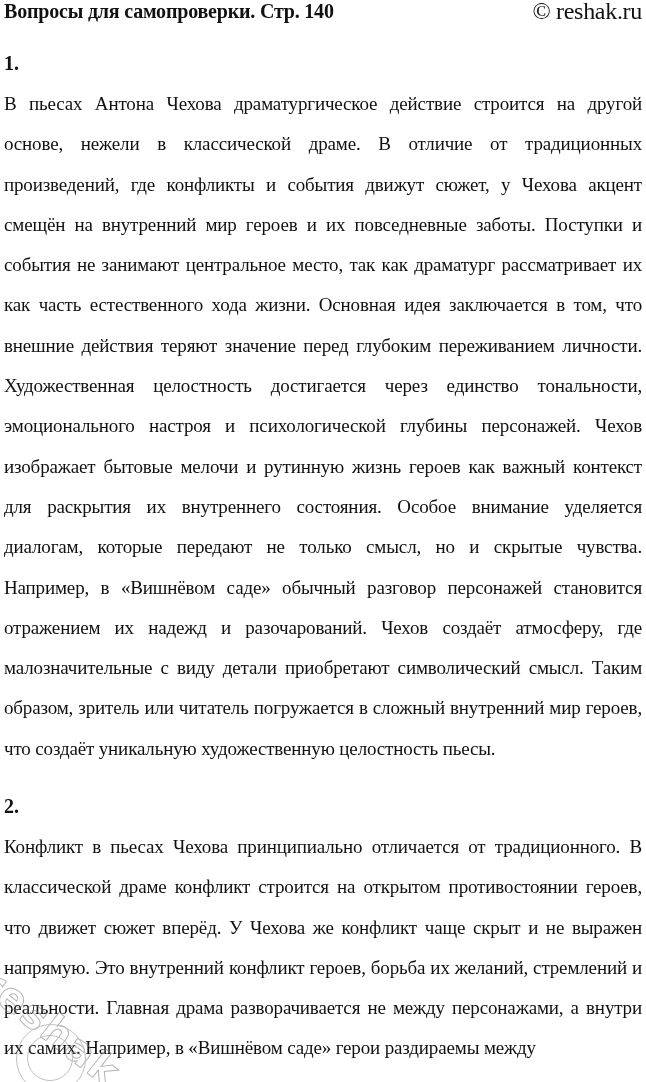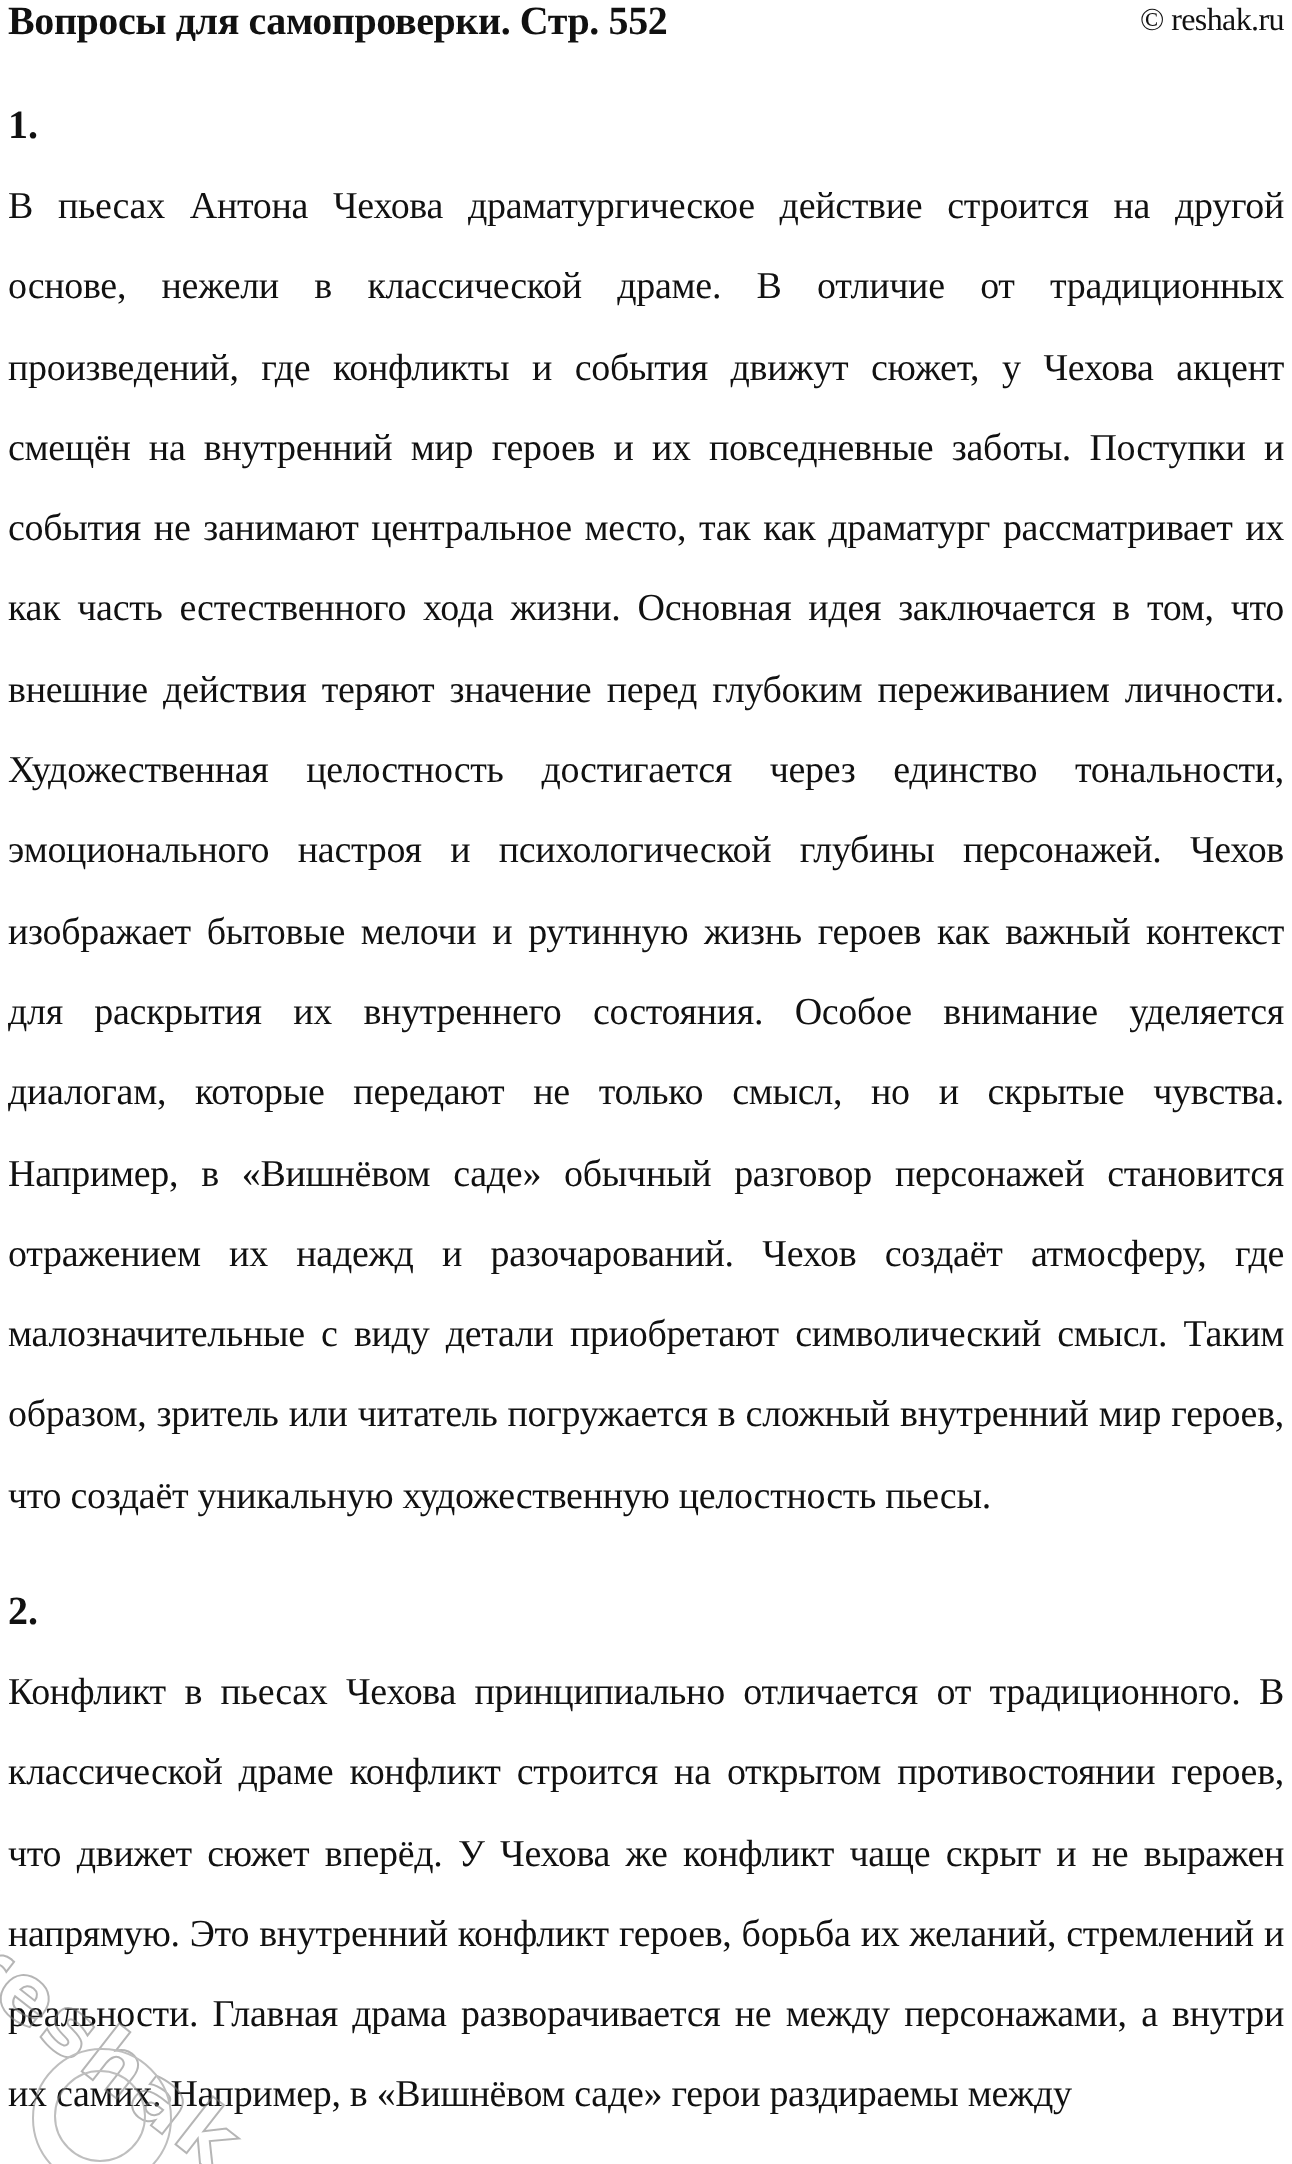--- a/index.html
+++ b/index.html
@@ -32,21 +32,21 @@
       justify-content: space-between;
       align-items: flex-start;
     }
     .header-title {
       font-weight: bold;
       font-size: 20px;
       line-height: 22px;
       letter-spacing: -0.2px;
     }
     .header-site {
-      font-size: 16px;
+      font-size: 24px;
       line-height: 22px;
       letter-spacing: -0.3px;
     }
     .section-num {
       position: absolute;
       left: 4px;
       font-weight: bold;
       font-size: 20px;
       line-height: 22px;
     }
@@ -104,21 +104,21 @@
       border-radius: 50%;
       box-sizing: border-box;
     }
   </style>
 </head>
 <body>
 
 <div class="page">
 
   <div class="header">
-    <span class="header-title">Вопросы для самопроверки. Стр. 552</span>
+    <span class="header-title">Вопросы для самопроверки. Стр. 140</span>
     <span class="header-site">© reshak.ru</span>
   </div>
 
   <div class="section-num" style="top:52px;">1.</div>
   <p class="para" style="top:84px;">В пьесах Антона Чехова драматургическое действие строится на другой основе, нежели в классической драме. В отличие от традиционных произведений, где конфликты и события движут сюжет, у Чехова акцент смещён на внутренний мир героев и их повседневные заботы. Поступки и события не занимают центральное место, так как драматург рассматривает их как часть естественного хода жизни. Основная идея заключается в том, что внешние действия теряют значение перед глубоким переживанием личности. Художественная целостность достигается через единство тональности, эмоционального настроя и психологической глубины персонажей. Чехов изображает бытовые мелочи и рутинную жизнь героев как важный контекст для раскрытия их внутреннего состояния. Особое внимание уделяется диалогам, которые передают не только смысл, но и скрытые чувства. Например, в «Вишнёвом саде» обычный разговор персонажей становится отражением их надежд и разочарований. Чехов создаёт атмосферу, где малозначительные с виду детали приобретают символический смысл. Таким образом, зритель или читатель погружается в сложный внутренний мир героев, что создаёт уникальную художественную целостность пьесы.</p>
 
   <div class="section-num" style="top:795px;">2.</div>
   <p class="para" style="top:827px;">Конфликт в пьесах Чехова принципиально отличается от традиционного. В классической драме конфликт строится на открытом противостоянии героев, что движет сюжет вперёд. У Чехова же конфликт чаще скрыт и не выражен напрямую. Это внутренний конфликт героев, борьба их желаний, стремлений и реальности. Главная драма разворачивается не между персонажами, а внутри их самих. Например, в «Вишнёвом саде» герои раздираемы между</p>
 
   <div class="watermark">

